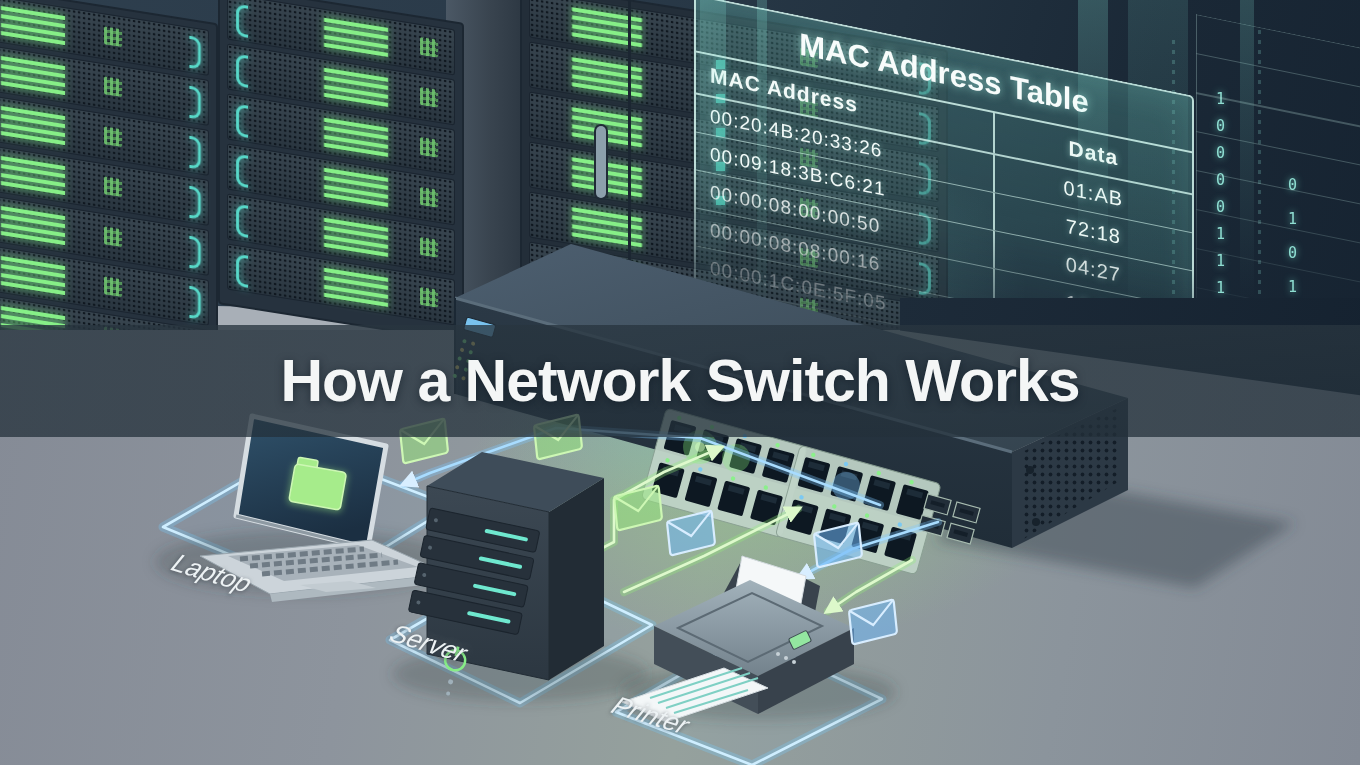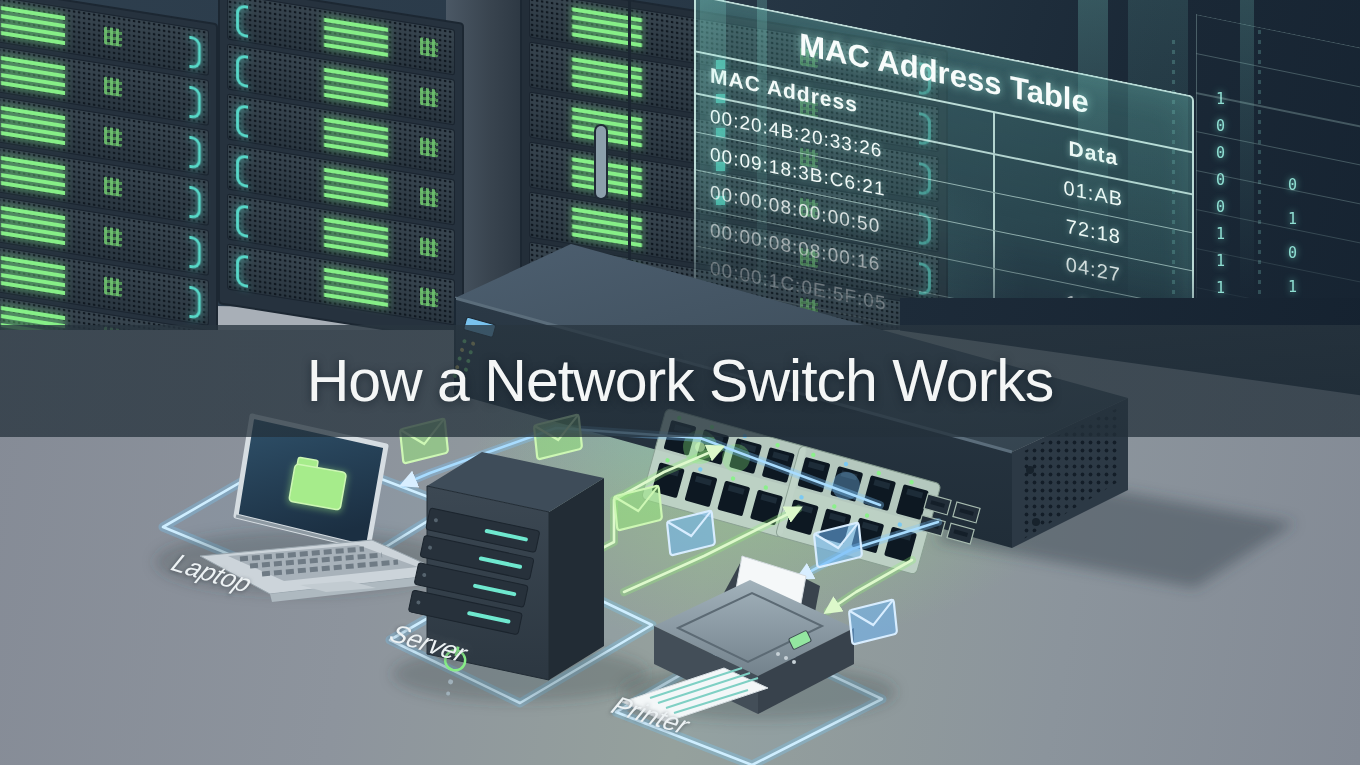--- a/index.html
+++ b/index.html
@@ -80,21 +80,21 @@
   .mac-ghost{position:absolute;left:1196px;top:14px;width:168px;height:330px;opacity:.5;
     transform:skewY(11.5deg);transform-origin:0 0;
     border-left:1.5px solid rgba(200,240,232,.55);border-right:1.5px solid rgba(200,240,232,.4);
     background:repeating-linear-gradient(180deg,rgba(200,240,232,.5) 0 1.5px,transparent 1.5px 39px);
     -webkit-mask-image:linear-gradient(180deg,#000 45%,transparent 95%);
     mask-image:linear-gradient(180deg,#000 45%,transparent 95%);}
   
   .band{position:absolute;left:0;top:325px;width:100%;height:112px;z-index:7;
     background:linear-gradient(180deg,rgba(40,53,63,.78),rgba(35,48,58,.74));
     display:flex;align-items:center;justify-content:center;}
-  .title{font-size:59px;font-weight:normal;color:#f4f6f6;letter-spacing:-1px;
+  .title{font-size:59px;font-weight:bold;color:#f4f6f6;letter-spacing:-1px;
     text-shadow:0 2px 9px rgba(8,18,28,.5);}
   
   .lbl{position:absolute;z-index:8;color:#edf2f4;font-style:italic;font-size:26px;
     transform:rotate(17deg) skewX(-12deg);
     text-shadow:0 1px 4px rgba(20,30,40,.55),0 0 10px rgba(255,255,255,.28);}
   .svgart{position:absolute;inset:0;z-index:6;}
   .z1{z-index:1}.z2{z-index:2}.z3{z-index:3}.z4{z-index:4}.z5{z-index:5}
   
   .nB-o{stroke:rgba(125,200,255,.34);stroke-width:8;fill:none;stroke-linejoin:round;stroke-linecap:round;}
   .nB-i{stroke:var(--neon-blue);stroke-width:2.6;fill:none;stroke-linejoin:round;stroke-linecap:round;}

